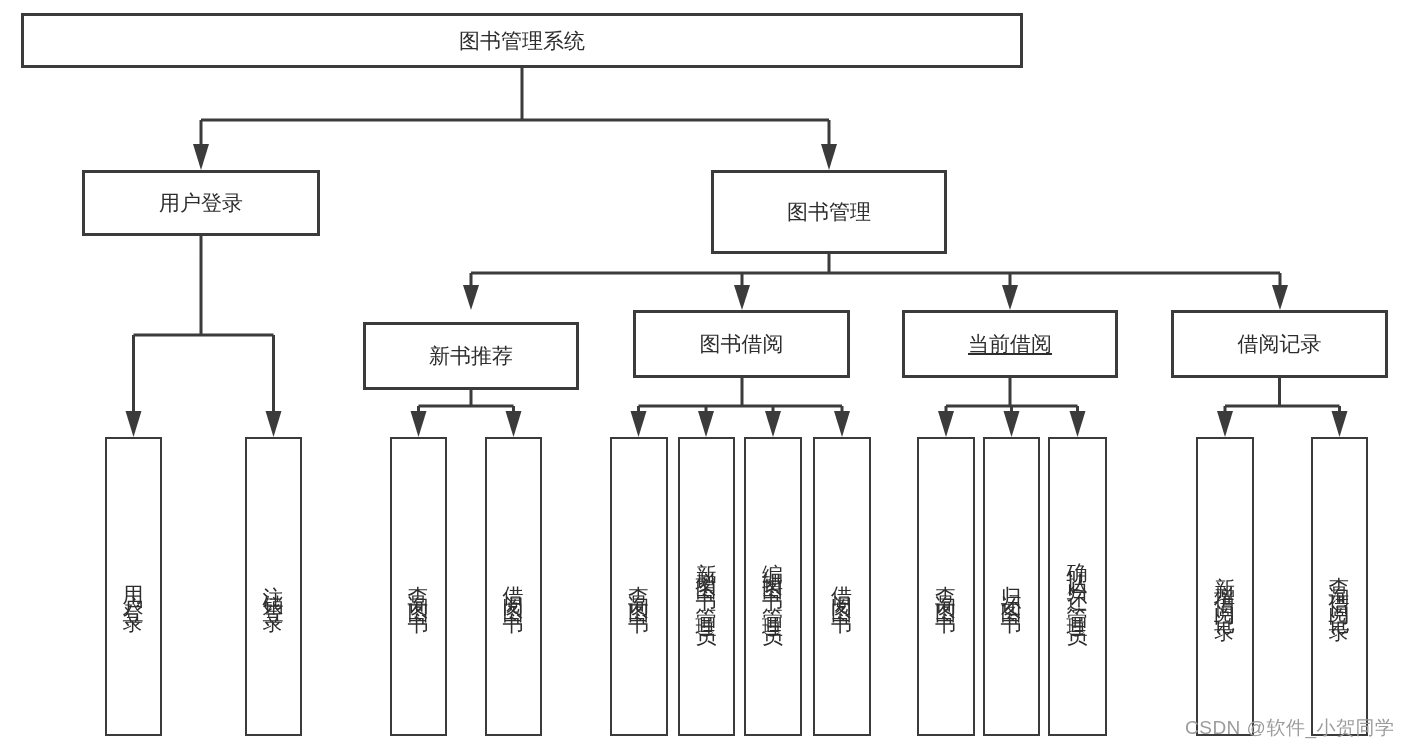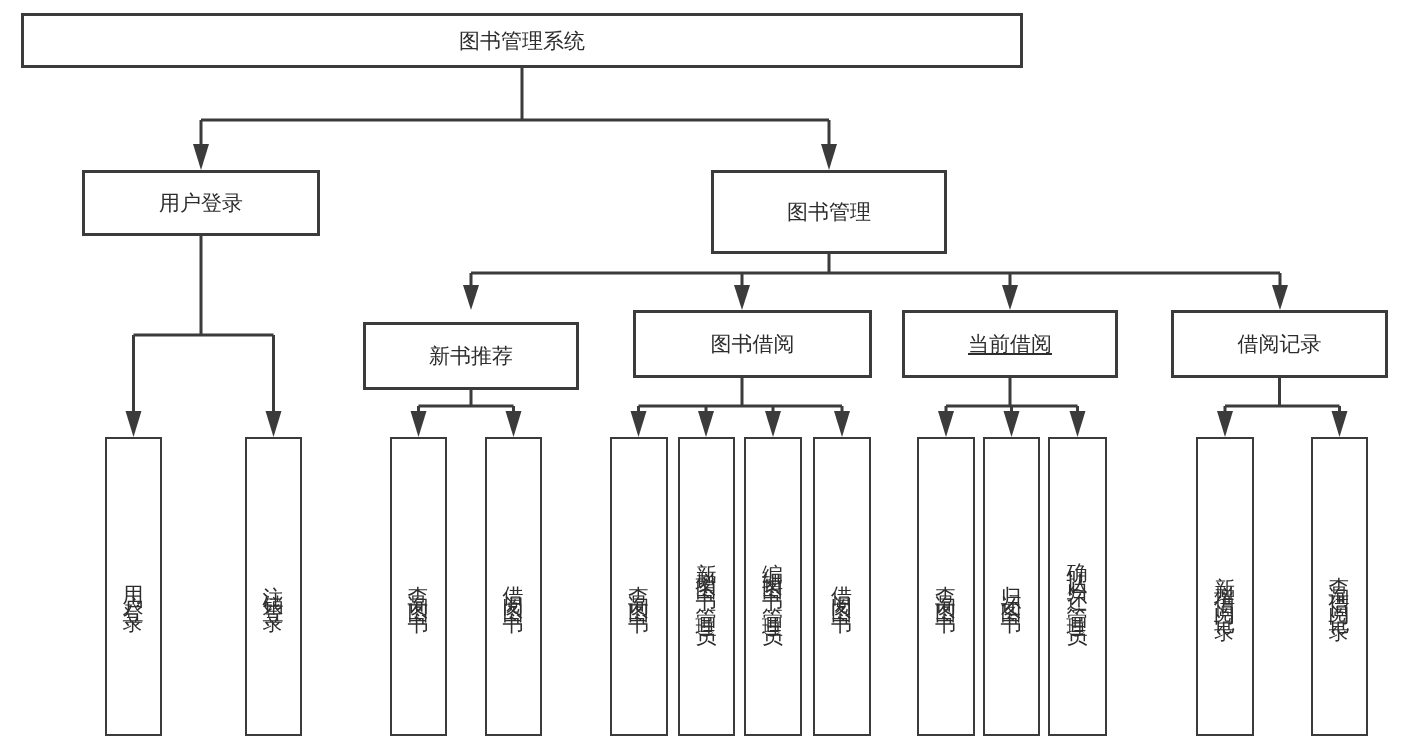--- a/index.html
+++ b/index.html
@@ -96,21 +96,21 @@
   <div class="node" style="left:82px; top:170px; width:238px; height:66px;">
     <span class="lbl">用户登录</span>
   </div>
   <div class="node" style="left:711px; top:170px; width:236px; height:84px;">
     <span class="lbl">图书管理</span>
   </div>
 
   <div class="node" style="left:363px; top:322px; width:216px; height:68px;">
     <span class="lbl">新书推荐</span>
   </div>
-  <div class="node" style="left:633px; top:310px; width:239px; height:68px;">
+  <div class="node" style="left:633px; top:310px; width:217px; height:68px;">
     <span class="lbl">图书借阅</span>
   </div>
   <div class="node" style="left:902px; top:310px; width:216px; height:68px;text-decoration:underline;">
     <span class="lbl">当前借阅</span>
   </div>
   <div class="node" style="left:1171px; top:310px; width:217px; height:68px;">
     <span class="lbl">借阅记录</span>
   </div>
 
   <div class="node leaf" style="left:105px; top:437px; width:57px; height:299px;">
@@ -150,14 +150,15 @@
     <span class="lbl">确认归还（管理员）</span>
   </div>
 
   <div class="node leaf" style="left:1196px; top:437px; width:58px; height:299px;">
     <span class="lbl">新增借阅记录</span>
   </div>
   <div class="node leaf" style="left:1311px; top:437px; width:57px; height:299px;">
     <span class="lbl">查询借阅记录</span>
   </div>
 
+  <div class="watermark">CSDN @软件_小贺同学</div>
 
 </div>
 
 </body></html>

